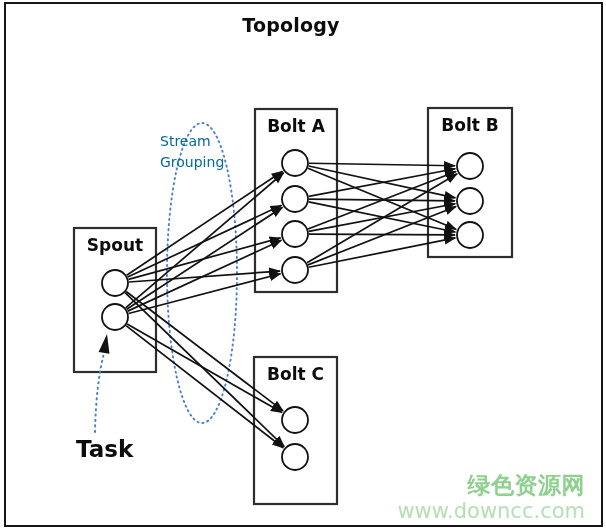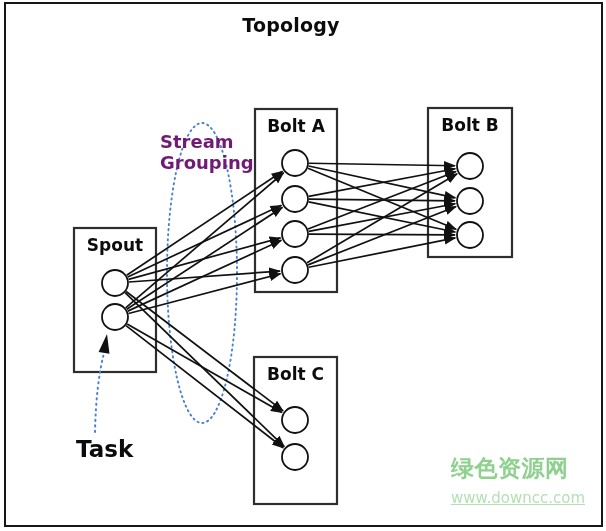--- a/index.html
+++ b/index.html
@@ -33,47 +33,47 @@
   }
   .node-label {
     font-family: "DejaVu Sans", "Liberation Sans", sans-serif;
     font-weight: bold;
     font-size: 17px;
     fill: #0c0c0c;
   }
   .sg-label {
     position: absolute;
     left: 160px; top: 131px;
-    font-weight: bold;
-    font-size: 18px;
+    font-weight: normal;
+    font-size: 14px;
     line-height: 21px;
     white-space: pre-line;
-    color: #701a75;
+    color: #0369a1;
   }
   .task-label {
     position: absolute;
     left: 76px; top: 436px;
     font-weight: bold;
     font-size: 23px;
     color: #0c0c0c;
   }
   .watermark {
     position: absolute;
-    right: 21px; bottom: 24px;
+    right: 21px; bottom: 9px;
+    text-align: right;
     line-height: 1.05;
   }
   .wm-name {
     font-weight: bold;
     font-size: 23px;
     letter-spacing: 0.5px;
   }
   .wm-url {
-    font-size: 15px;
-    margin-top: 11px;
-    text-decoration: underline;
+    font-size: 21px;
+    margin-top: 3px;
   }
 </style>
 </head>
 <body>
 
 <div class="canvas">
   <svg id="diagram" class="diagram" width="606" height="531" viewBox="0 0 606 531">
       <defs>
         <marker id="ah" markerWidth="13" markerHeight="10" refX="11" refY="4.5" orient="auto" markerUnits="userSpaceOnUse">
           <path d="M0,0 L12,4.5 L0,9 Z" fill="#111111"></path>

